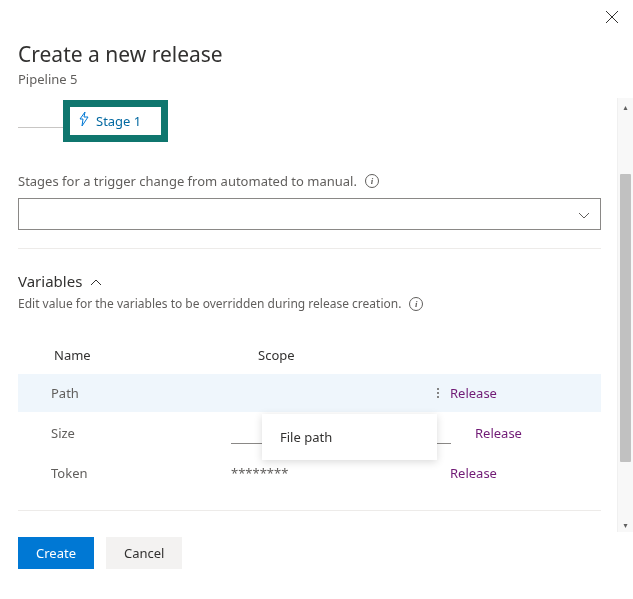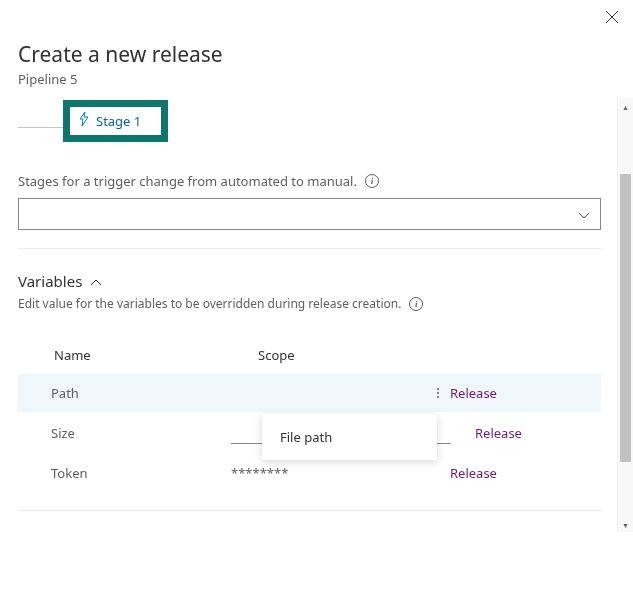--- a/index.html
+++ b/index.html
@@ -332,20 +332,24 @@
     <div class="table-row">
       <div class="col-name">Token</div>
       <div class="col-value">********</div>
       <div class="col-actions"></div>
       <div class="col-scope">Release</div>
     </div>
   </div>
 
   <hr class="divider2">
 
+  <div class="footer">
+    <button class="btn btn-primary">Create</button>
+    <button class="btn btn-default">Cancel</button>
+  </div>
 </div>
 
 <div class="tooltip">File path</div>
 
 <div class="scrollbar-track">
   <div class="scroll-arrow">▴</div>
   <div class="scroll-thumb"></div>
   <div class="scroll-arrow" style="position:absolute;bottom:0;">▾</div>
 </div>
 

